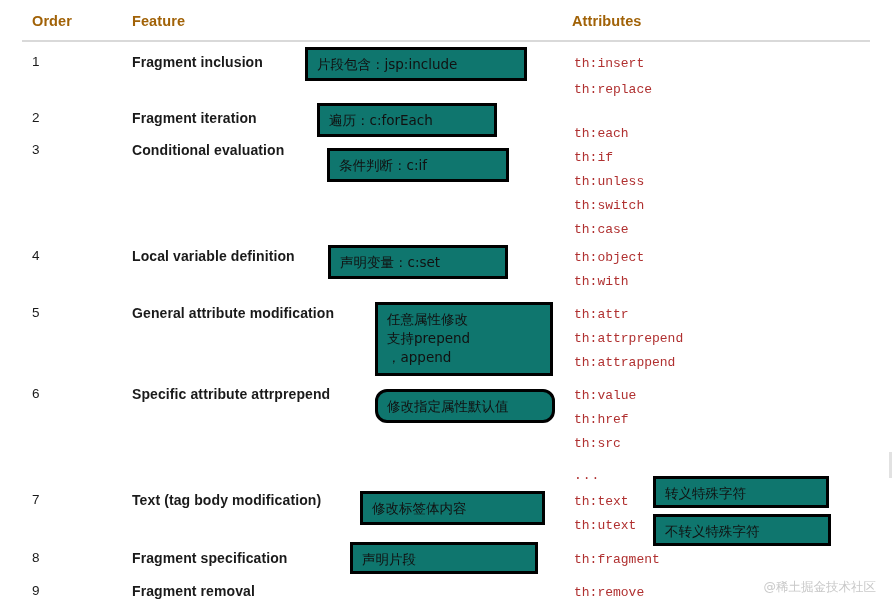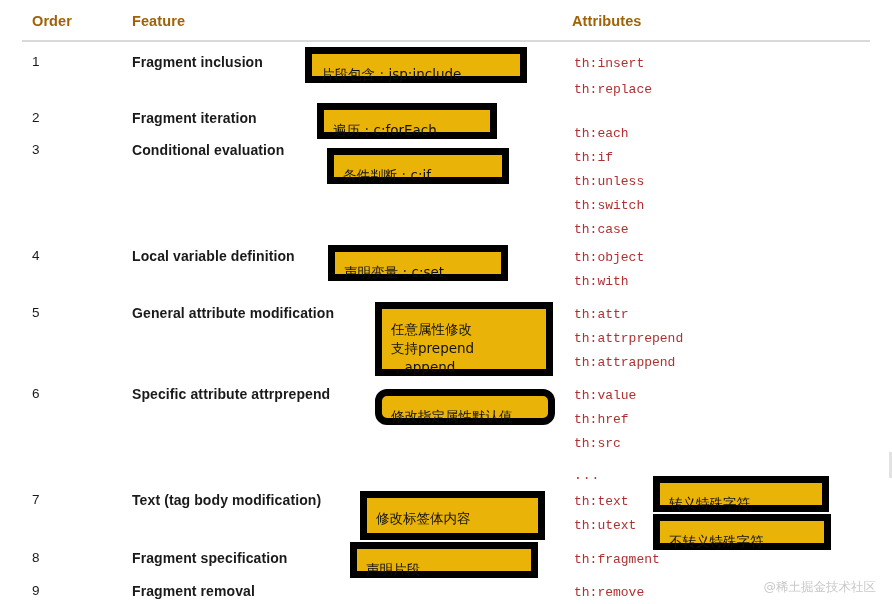--- a/index.html
+++ b/index.html
@@ -70,27 +70,27 @@
     font-family: "Liberation Mono", monospace;
     font-size: 13px;
     color: #b03030;
     white-space: pre;
   }
   .attr.dots { color: #b03030; letter-spacing: 1px; }
 
   
   .anno {
     position: absolute;
-    background: #eab308;
-    border: 7px solid #000000;
+    background: #0f766e;
+    border: 3px solid #000000;
     color: #111111;
     font-family: "DejaVu Sans", sans-serif;
     font-size: 13.5px;
     line-height: 18px;
-    padding: 11px 9px;
+    padding: 5px 9px;
     box-sizing: border-box;
     white-space: pre-line;
   }
 
   
   .watermark {
     position: absolute;
     right: 16px;
     bottom: 8px;
     font-size: 12.5px;
@@ -194,21 +194,21 @@
   <div class="anno" style="left:327px; top:148px; width:182px; height:34px;">条件判断：c:if</div>
 
   <div class="anno" style="left:328px; top:245px; width:180px; height:34px;">声明变量：c:set</div>
 
   <div class="anno" style="left:375px; top:302px; width:178px; height:74px; line-height:19px;">任意属性修改
 支持prepend
 ，append</div>
 
   <div class="anno" style="left:375px; top:389px; width:180px; height:34px;border-radius:12px;">修改指定属性默认值</div>
 
-  <div class="anno" style="left:360px; top:491px; width:185px; height:49px;">修改标签体内容</div>
+  <div class="anno" style="left:360px; top:491px; width:185px; height:34px;">修改标签体内容</div>
 
   <div class="anno" style="left:653px; top:476px; width:176px; height:32px;">转义特殊字符</div>
 
   <div class="anno" style="left:653px; top:514px; width:178px; height:32px;">不转义特殊字符</div>
 
   <div class="anno" style="left:350px; top:542px; width:188px; height:32px;">声明片段</div>
 
   <div class="edge"></div>
 
   <div class="watermark">@稀土掘金技术社区</div>

